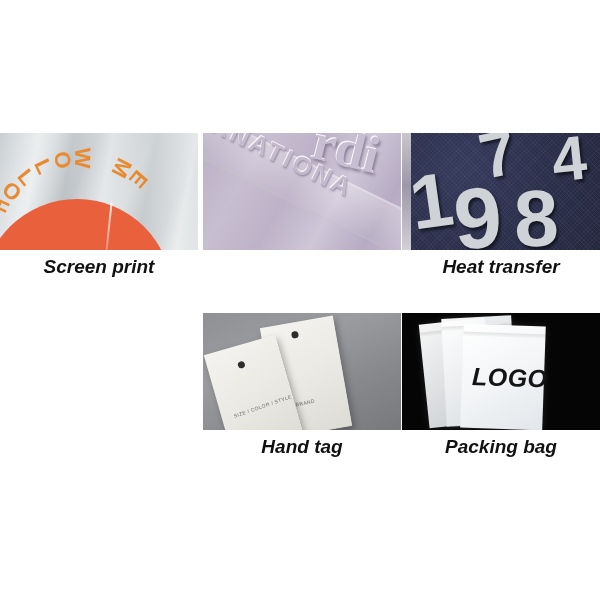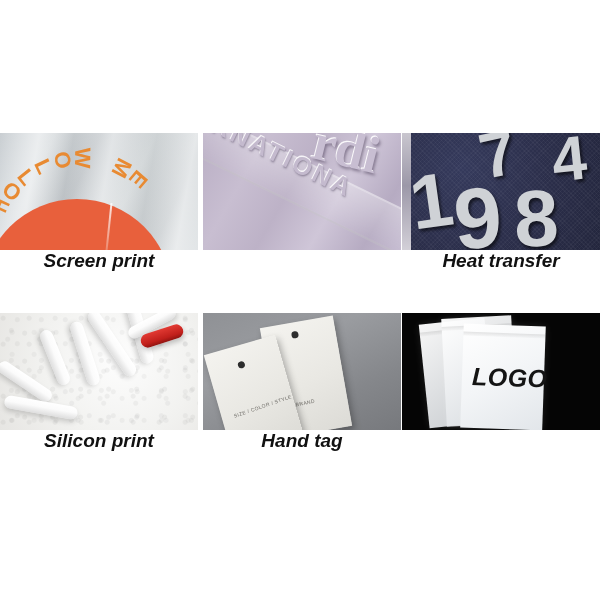--- a/index.html
+++ b/index.html
@@ -62,21 +62,21 @@
 
   .thumb {
     position: relative;
     width: 198px;
     height: 117px;
     overflow: hidden;
     background: #d9d9d9;
   }
 
   .caption {
-    margin-top: 0;
+    margin-top: 6px;
     text-align: center;
     font-size: 19px;
     font-weight: bold;
     font-style: italic;
     color: #111111;
     font-family: "Liberation Sans", sans-serif;
     white-space: nowrap;
   }
 
   
@@ -370,34 +370,20 @@
           <div class="glyph g1">1</div>
           <div class="glyph g2">9</div>
           <div class="glyph g3">8</div>
         </div>
         <div class="caption">Heat transfer</div>
       </div>
     </div>
 
     <div class="row row2">
 
-      <div class="cell c1">
-        <div class="thumb t-sil">
-          <div class="terry"></div>
-          <div class="bar" style="left:-6px;  top:62px; width:62px; height:13px; transform:rotate(34deg);"></div>
-          <div class="bar" style="left:4px;   top:88px; width:74px; height:13px; transform:rotate(10deg);"></div>
-          <div class="bar" style="left:26px;  top:38px; width:58px; height:13px; transform:rotate(68deg);"></div>
-          <div class="bar" style="left:52px;  top:34px; width:66px; height:13px; transform:rotate(72deg);"></div>
-          <div class="bar" style="left:74px;  top:24px; width:76px; height:13px; transform:rotate(56deg);"></div>
-          <div class="bar" style="left:104px; top:10px; width:70px; height:13px; transform:rotate(74deg);"></div>
-          <div class="bar" style="left:126px; top:4px;  width:52px; height:12px; transform:rotate(-28deg);"></div>
-          <div class="red" style="left:140px; top:16px; width:44px; height:14px; transform:rotate(-18deg);"></div>
-        </div>
-        <div class="caption">Silicon print</div>
-      </div>
 
       <div class="cell c2">
         <div class="thumb t-tag">
           <div class="card back">
             <div class="hole" style="left:30px; top:9px;"></div>
             <div class="microtext" style="left:22px; top:78px; transform:rotate(-2deg);">BRAND</div>
           </div>
           <div class="card front">
             <div class="hole" style="left:30px; top:16px;"></div>
             <div class="microtext" style="left:12px; top:62px; transform:rotate(-3deg);">SIZE / COLOR / STYLE</div>
@@ -412,19 +398,20 @@
             <div class="zip"></div>
           </div>
           <div class="bag b2">
             <div class="zip"></div>
           </div>
           <div class="bag b3">
             <div class="zip"></div>
             <div class="logo">LOGO</div>
           </div>
         </div>
+        <div class="caption">Packing bag</div>
       </div>
     </div>
 
   </div>
 
 
 </div>
 
 </body></html>

